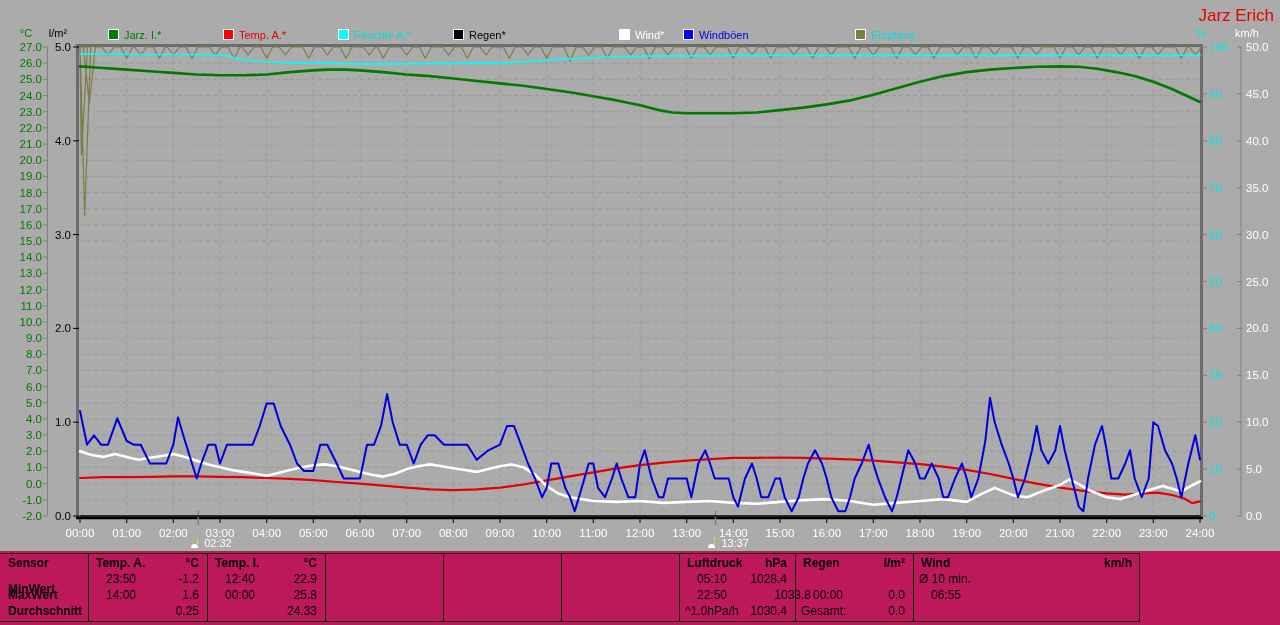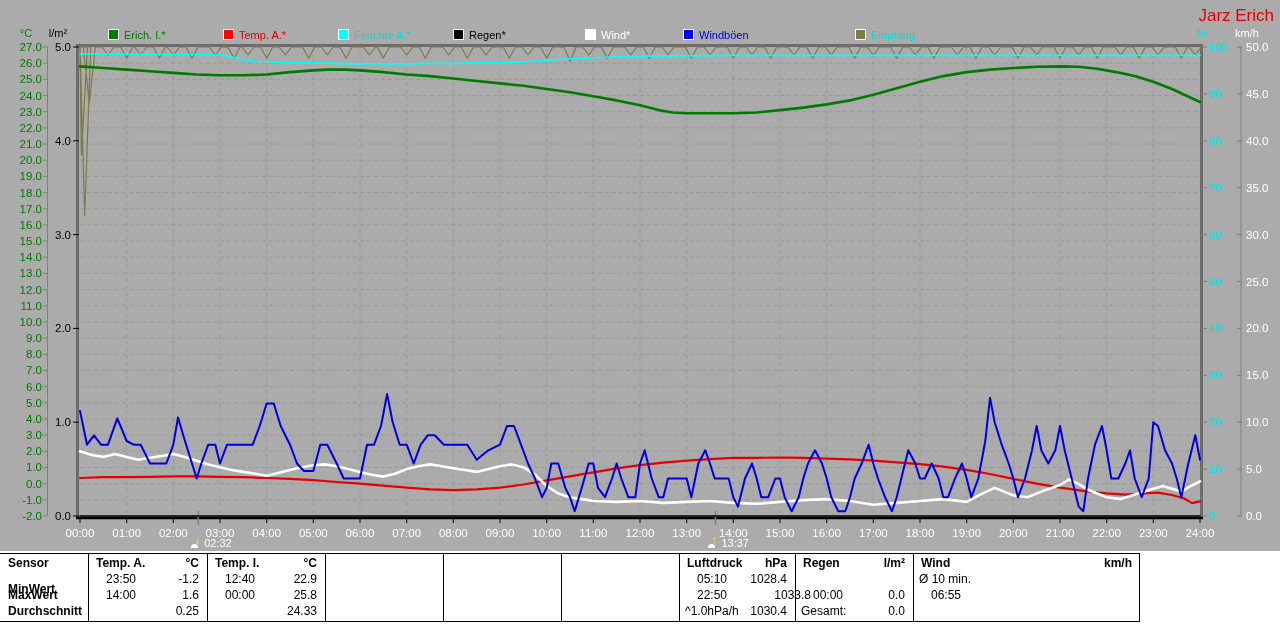--- a/index.html
+++ b/index.html
@@ -25,21 +25,21 @@
   #unit-kmh{left:1225px;color:#ffffff;}
   .legend-item{position:absolute;top:29px;height:13px;font-size:11px;white-space:nowrap;}
   .legend-swatch{
     display:inline-block;width:9px;height:9px;border:1px solid #ffffff;
     vertical-align:-1px;margin-right:5px;
   }
   .marker{position:absolute;top:536px;height:14px;font-size:11px;color:#ffffff;white-space:nowrap;}
   .marker-icon{display:inline-block;position:relative;width:13px;height:13px;vertical-align:-2px;}
   .marker-arrow{position:absolute;left:3px;top:-3px;color:#ffe400;font-size:12px;font-weight:bold;}
   .marker-dot{position:absolute;left:0;bottom:1px;width:7px;height:4px;background:#ffffff;border-radius:4px 4px 0 0;}
-  #table-region{position:absolute;left:0;top:551px;width:1280px;height:74px;background:#ffffff;}
+  #table-region{position:absolute;left:0;top:551px;width:1280px;height:74px;background:#be185d;}
   .tbl-line{position:absolute;background:#000000;}
   .tbl-cell{position:absolute;font-size:12px;color:#000000;height:15px;line-height:15px;white-space:nowrap;}
   .tbl-bold{font-weight:bold;}
   .tbl-right{text-align:right;}
 </style>
 </head>
 <body>
 
 <div id="chart-region">
   <svg id="chart-svg" width="1280" height="553">
@@ -275,25 +275,25 @@
       <polyline points="80.0,478.0 103.3,477.2 126.7,477.2 150.0,476.9 173.3,476.4 196.7,476.4 220.0,476.9 243.3,477.2 266.7,478.0 290.0,478.8 313.3,480.1 336.7,482.0 360.0,483.7 383.3,485.6 406.7,487.7 430.0,489.3 453.3,490.1 476.7,489.3 500.0,487.7 523.3,484.5 546.7,480.4 570.0,476.4 593.3,472.3 616.7,468.3 640.0,465.1 663.3,462.6 686.7,460.7 710.0,459.1 733.3,457.8 756.7,457.8 780.0,457.5 803.3,457.8 826.7,458.6 850.0,459.4 873.3,460.7 896.7,462.3 920.0,464.2 943.3,466.7 966.7,469.9 990.0,474.0 1013.3,478.8 1036.7,483.7 1060.0,487.7 1083.3,490.9 1106.7,493.4 1125.3,494.7 1144.0,493.4 1158.0,492.6 1172.0,495.0 1183.7,498.2 1192.1,503.1 1200.0,501.4" fill="none" stroke="#e60000" stroke-width="2.2" stroke-linejoin="round" stroke-linecap="round"></polyline>
       <polyline points="80.0,451.3 91.7,455.0 103.3,456.9 115.0,454.1 126.7,456.9 138.3,459.7 150.0,457.8 161.7,456.0 173.3,454.1 185.0,456.9 196.7,460.7 208.3,464.4 220.0,467.2 231.7,470.0 243.3,471.9 255.0,473.8 266.7,475.7 278.3,472.9 290.0,470.0 301.7,467.2 313.3,465.3 325.0,464.4 336.7,466.3 348.3,469.1 360.0,471.9 371.7,474.7 383.3,476.6 395.0,473.8 406.7,469.1 418.3,466.3 430.0,464.4 441.7,466.3 453.3,468.2 465.0,470.0 476.7,471.9 488.3,469.1 500.0,466.3 511.7,464.4 523.3,467.2 535.0,474.7 546.7,486.0 558.3,493.5 570.0,497.2 581.7,499.1 593.3,501.0 616.7,501.9 640.0,501.0 663.3,502.9 686.7,501.9 710.0,501.0 733.3,502.9 756.7,503.8 780.0,501.9 803.3,500.1 826.7,499.1 850.0,501.0 873.3,504.7 896.7,502.9 920.0,501.0 943.3,499.1 966.7,501.9 980.7,494.4 994.7,487.9 1004.0,491.6 1013.3,495.4 1027.3,497.2 1041.3,491.6 1060.0,485.0 1069.3,479.4 1078.7,484.1 1088.0,489.7 1097.3,493.5 1106.7,497.2 1120.7,499.1 1134.7,494.4 1153.3,488.8 1162.7,486.0 1172.0,488.8 1181.3,491.6 1190.7,486.0 1200.0,481.3" fill="none" stroke="#ffffff" stroke-width="2.6" stroke-linejoin="round" stroke-linecap="round"></polyline>
       <polyline points="80.0,410.9 87.0,444.7 94.0,435.3 101.0,444.7 108.0,444.7 117.3,418.4 126.7,441.0 133.7,444.7 140.7,444.7 150.0,463.5 159.3,463.5 166.3,463.5 173.3,444.7 178.0,417.5 185.0,441.0 192.0,463.5 196.7,478.5 201.3,463.5 208.3,444.7 215.3,444.7 220.0,463.5 227.0,444.7 234.0,444.7 243.3,444.7 252.7,444.7 259.7,426.0 266.7,403.4 273.7,403.4 280.7,426.0 290.0,444.7 297.0,463.5 304.0,471.0 313.3,471.0 320.3,444.7 327.3,444.7 336.7,463.5 343.7,478.5 350.7,478.5 360.0,478.5 367.0,444.7 374.0,444.7 381.0,426.0 387.1,394.1 392.7,422.2 399.7,444.7 406.7,444.7 413.7,463.5 420.7,444.7 427.7,435.3 434.7,435.3 444.0,444.7 453.3,444.7 460.3,444.7 467.3,444.7 476.7,459.7 488.3,450.3 500.0,444.7 507.0,426.0 514.0,426.0 521.0,444.7 528.0,463.5 535.0,478.5 542.0,497.2 546.7,487.9 551.3,463.5 558.3,463.5 565.3,487.9 570.0,497.2 574.7,511.3 581.7,487.9 588.7,463.5 593.3,463.5 598.0,487.9 605.0,497.2 612.0,478.5 616.7,463.5 621.3,478.5 628.3,497.2 635.3,497.2 640.0,463.5 644.7,450.3 651.7,478.5 658.7,497.2 663.3,497.2 668.0,478.5 675.0,478.5 682.0,478.5 686.7,478.5 691.3,497.2 698.3,463.5 705.3,450.3 710.0,463.5 714.7,478.5 721.7,478.5 728.7,478.5 733.3,497.2 738.0,506.6 745.0,478.5 752.0,463.5 756.7,478.5 761.3,497.2 768.3,497.2 775.3,478.5 780.0,478.5 784.7,497.2 791.7,511.3 798.7,497.2 803.3,478.5 808.0,463.5 815.0,450.3 822.0,463.5 826.7,478.5 831.3,497.2 838.3,511.3 845.3,511.3 850.0,497.2 854.7,478.5 861.7,463.5 868.7,444.7 873.3,463.5 878.0,478.5 885.0,497.2 892.0,511.3 896.7,497.2 901.3,478.5 908.3,450.3 915.3,463.5 920.0,478.5 924.7,478.5 931.7,463.5 938.7,478.5 943.3,497.2 948.0,497.2 955.0,478.5 962.0,463.5 966.7,478.5 971.3,497.2 978.3,478.5 985.3,441.0 990.0,397.8 994.7,422.2 1001.7,444.7 1008.7,463.5 1013.3,478.5 1018.0,497.2 1025.0,478.5 1032.0,450.3 1036.7,426.0 1041.3,450.3 1048.3,463.5 1055.3,450.3 1060.0,426.0 1064.7,450.3 1071.7,478.5 1078.7,506.6 1083.3,511.3 1088.0,478.5 1095.0,444.7 1102.0,426.0 1106.7,450.3 1111.3,478.5 1118.3,478.5 1125.3,463.5 1130.0,450.3 1134.7,478.5 1141.7,497.2 1148.7,478.5 1153.3,422.2 1158.0,426.0 1165.0,450.3 1172.0,463.5 1176.7,478.5 1181.3,497.2 1188.3,463.5 1195.3,435.3 1200.0,459.7" fill="none" stroke="#0000dd" stroke-width="2" stroke-linejoin="round" stroke-linecap="round"></polyline>
     </svg>
   <div class="attribution">Jarz Erich</div>
   <div class="unit-label" id="unit-c">°C</div>
   <div class="unit-label" id="unit-lm2">l/m²</div>
   <div class="unit-label" id="unit-pct">%</div>
   <div class="unit-label" id="unit-kmh">km/h</div>
   <div id="legend">
-      <div class="legend-item" style="left: 108px;"><span class="legend-swatch" style="background: rgb(0, 122, 0);"></span><span style="color: rgb(0, 122, 0);">Erich. I.*</span></div>
+      <div class="legend-item" style="left: 108px;"><span class="legend-swatch" style="background: rgb(0, 122, 0);"></span><span style="color: rgb(0, 122, 0);">Jarz. I.*</span></div>
       <div class="legend-item" style="left: 223px;"><span class="legend-swatch" style="background: rgb(255, 0, 0);"></span><span style="color: rgb(230, 0, 0);">Temp. A.*</span></div>
       <div class="legend-item" style="left: 338px;"><span class="legend-swatch" style="background: rgb(0, 255, 255);"></span><span style="color: rgb(0, 221, 221);">Feuchte A.*</span></div>
       <div class="legend-item" style="left: 453px;"><span class="legend-swatch" style="background: rgb(0, 0, 0);"></span><span style="color: rgb(0, 0, 0);">Regen*</span></div>
-      <div class="legend-item" style="left: 552px; padding-left: 33px;"><span class="legend-swatch" style="background: rgb(255, 255, 255);"></span><span style="color: rgb(255, 255, 255);">Wind*</span></div>
+      <div class="legend-item" style="left: 586px; padding-left: 33px;"><span class="legend-swatch" style="background: rgb(255, 255, 255);"></span><span style="color: rgb(255, 255, 255);">Wind*</span></div>
       <div class="legend-item" style="left: 683px;"><span class="legend-swatch" style="background: rgb(0, 0, 255);"></span><span style="color: rgb(0, 0, 221);">Windböen</span></div>
       <div class="legend-item" style="left: 855px;"><span class="legend-swatch" style="background: rgb(124, 124, 69);"></span><span style="color: rgb(0, 221, 221);">Empfang</span></div>
     </div>
   <div id="markers">
       <div class="marker" style="left: 191.207px;"><span class="marker-icon"><span class="marker-dot"></span><span class="marker-arrow">↓</span></span><span>02:32</span></div>
       <div class="marker" style="left: 708.46px;"><span class="marker-icon"><span class="marker-dot"></span><span class="marker-arrow">↑</span></span><span>13:37</span></div>
     </div>
 </div>
 
 <div id="table-region">

